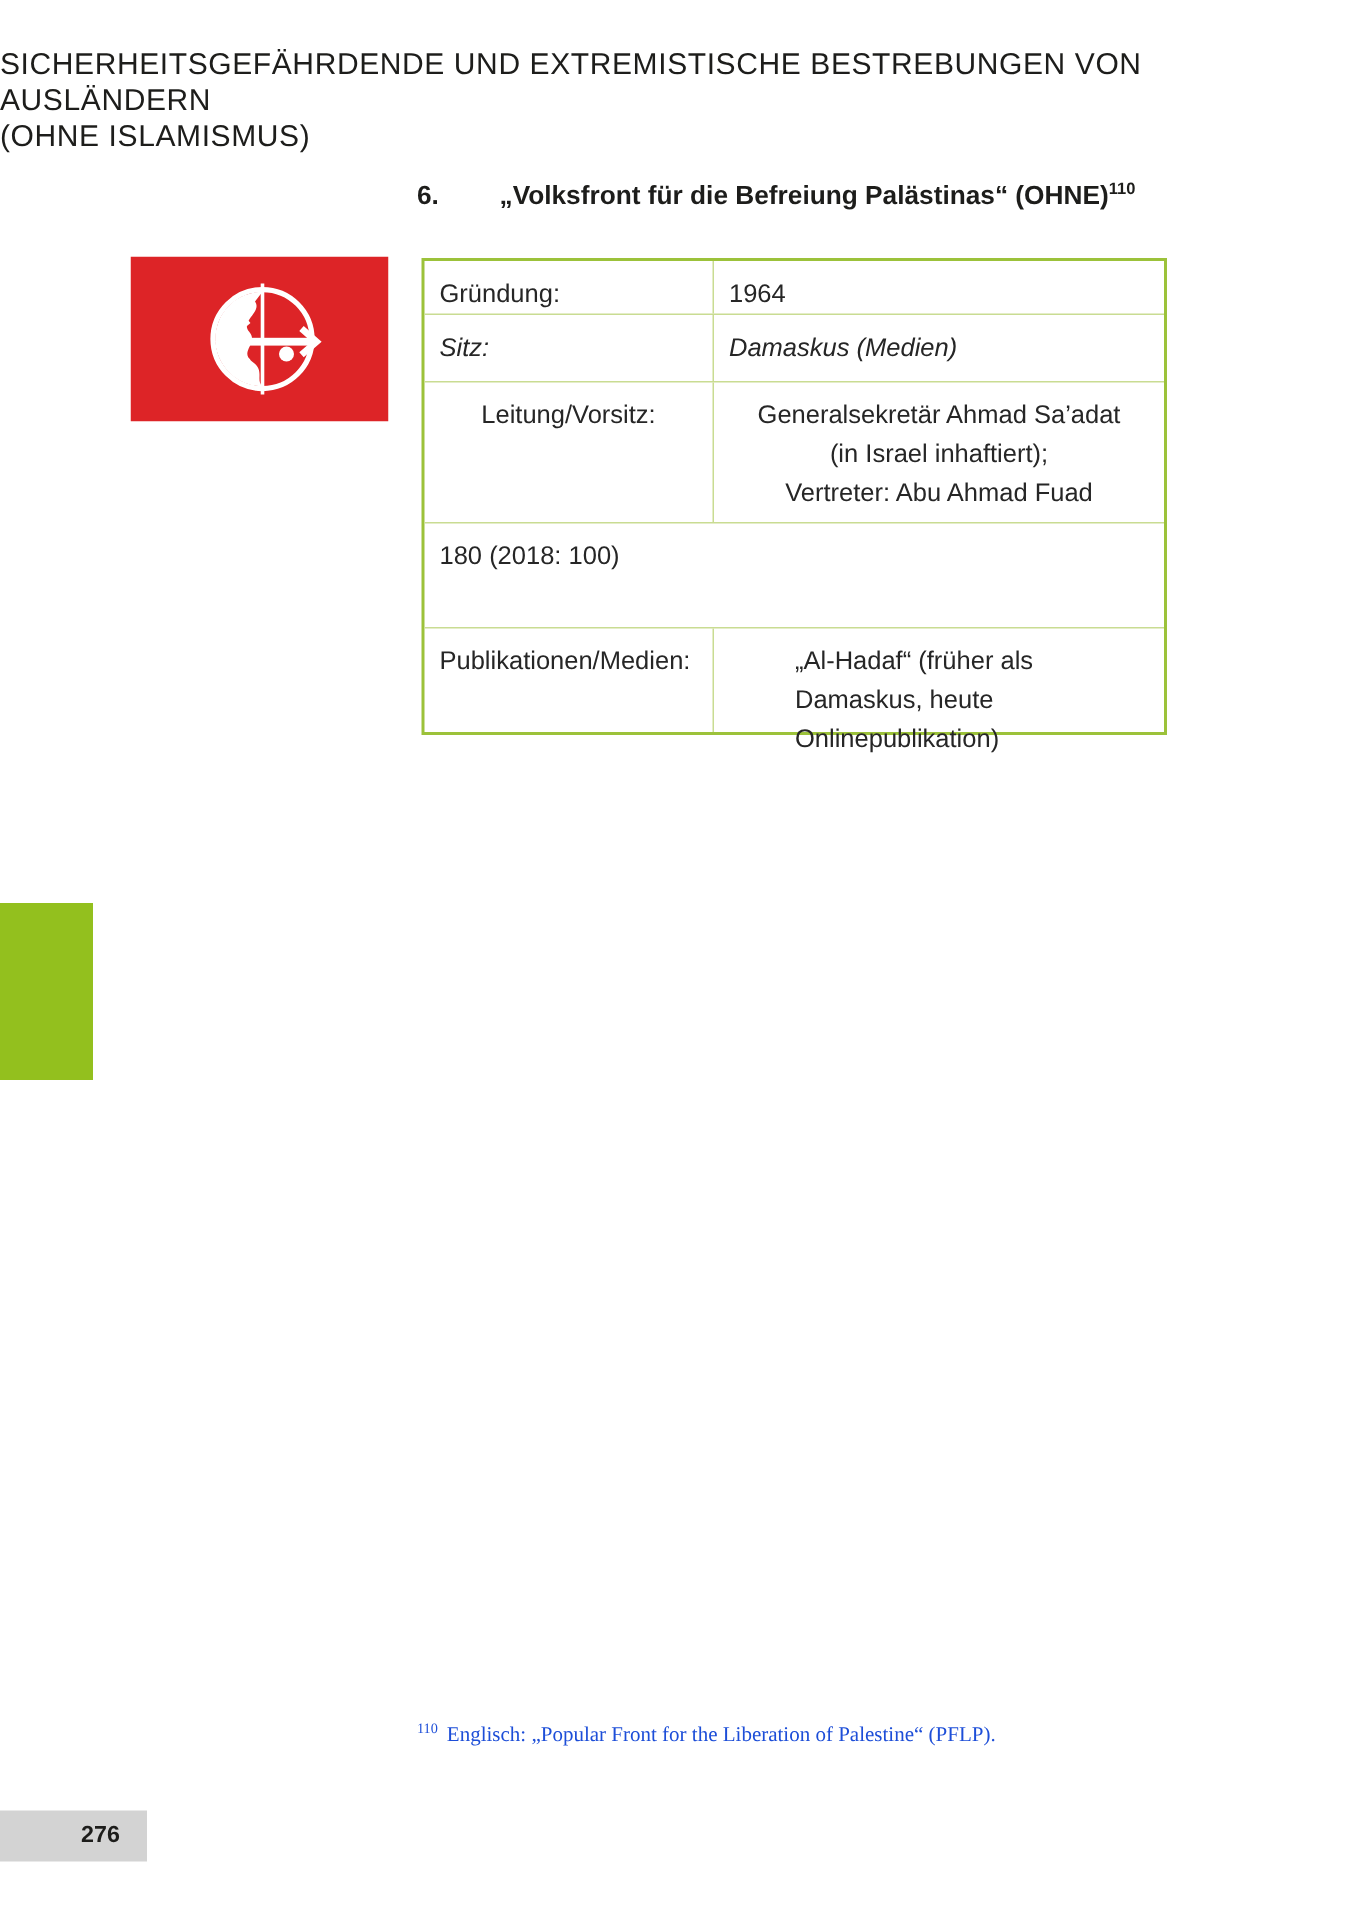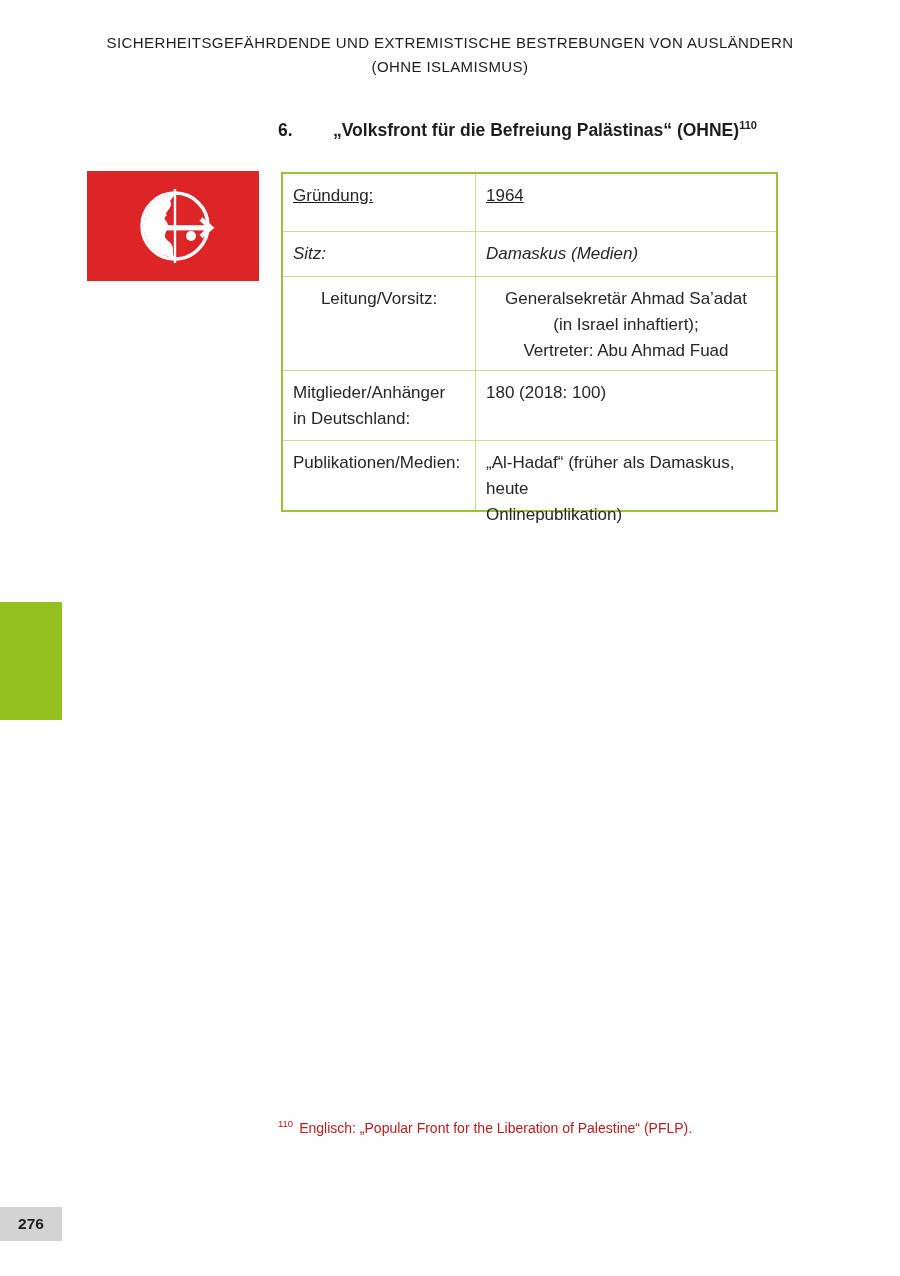--- a/index.html
+++ b/index.html
@@ -12,22 +12,22 @@
     color: #1d1d1b;
     overflow: hidden;
   }
 
   
   .running-head {
     position: absolute;
     top: 31px;
     left: 0;
     width: 100%;
-    text-align: center;
-    font-size: 15px;
+    text-align: left;
+    font-size: 20px;
     line-height: 24px;
     letter-spacing: 0.4px;
     color: #1d1d1b;
   }
 
   
   .section-heading {
     position: absolute;
     top: 120px;
     left: 278px;
@@ -56,72 +56,73 @@
     left: 281px;
     width: 497px;
     border: 2px solid #9cc23a;
     box-sizing: border-box;
   }
   .trow {
     display: flex;
     border-bottom: 1px solid #c9dc92;
     box-sizing: border-box;
   }
-  .trow:last-child { border-bottom: none; }
+  .trow:last-child { border-bottom: none; gap: 44px; }
   .tcell {
     font-size: 17px;
     line-height: 26px;
     color: #262626;
     padding: 9px 10px 0 10px;
     box-sizing: border-box;
     white-space: pre-line;
   }
   .tlabel { width: 193px; border-right: 1px solid #c9dc92; }
   .tvalue { flex: 1; }
-  .row-h44 { height: 58px; text-decoration: underline; }
+  .row-h44 { height: 36px; }
   .row-h46 { height: 45px; font-style: italic; }
   .row-h95 { height: 94px; text-align: center; }
   .row-h70a { height: 70px; }
   .row-h70b { height: 69px; }
 
   
   .chapter-tab {
     position: absolute;
     top: 602px;
     left: 0;
     width: 62px;
     height: 118px;
     background: #93c01e;
   }
 
   
   .footnote {
     position: absolute;
-    top: 1118px;
+    top: 1148px;
     left: 278px;
-    font-family: Liberation Sans, sans-serif;
+    font-family: Liberation Serif, serif;
     font-size: 14px;
-    color: #b91c1c;
+    color: #1d4ed8;
   }
   .footnote sup { font-size: 9.5px; margin-right: 6px; }
 
   
   .page-number-box {
     position: absolute;
     top: 1207px;
     left: 0;
     width: 62px;
     height: 34px;
     background: #d3d3d3;
     display: flex;
     align-items: center;
     justify-content: center;
     font-size: 15.5px;
     font-weight: bold;
     color: #1d1d1b;
+    padding-left: 36px;
   }
 </style>
 </head>
 <body>
 
 <div class="page">
 
   <div class="running-head">
     <div>SICHERHEITSGEFÄHRDENDE UND EXTREMISTISCHE BESTREBUNGEN VON AUSLÄNDERN</div>
     <div>(OHNE ISLAMISMUS)</div>
@@ -164,22 +165,20 @@
       <div class="tcell tlabel">Sitz:</div>
       <div class="tcell tvalue">Damaskus (Medien)</div>
     </div>
     <div class="trow row-h95">
       <div class="tcell tlabel">Leitung/Vorsitz:</div>
       <div class="tcell tvalue">Generalsekretär Ahmad Sa’adat
 (in Israel inhaftiert);
 Vertreter: Abu Ahmad Fuad</div>
     </div>
     <div class="trow row-h70a">
-      <div class="tcell tlabel">Mitglieder/Anhänger
-in Deutschland:</div>
       <div class="tcell tvalue">180 (2018: 100)</div>
     </div>
     <div class="trow row-h70b">
       <div class="tcell tlabel">Publikationen/Medien:</div>
       <div class="tcell tvalue">„Al-Hadaf“ (früher als Damaskus, heute
 Onlinepublikation)</div>
     </div>
   </div>
 
   <div class="chapter-tab"></div>

